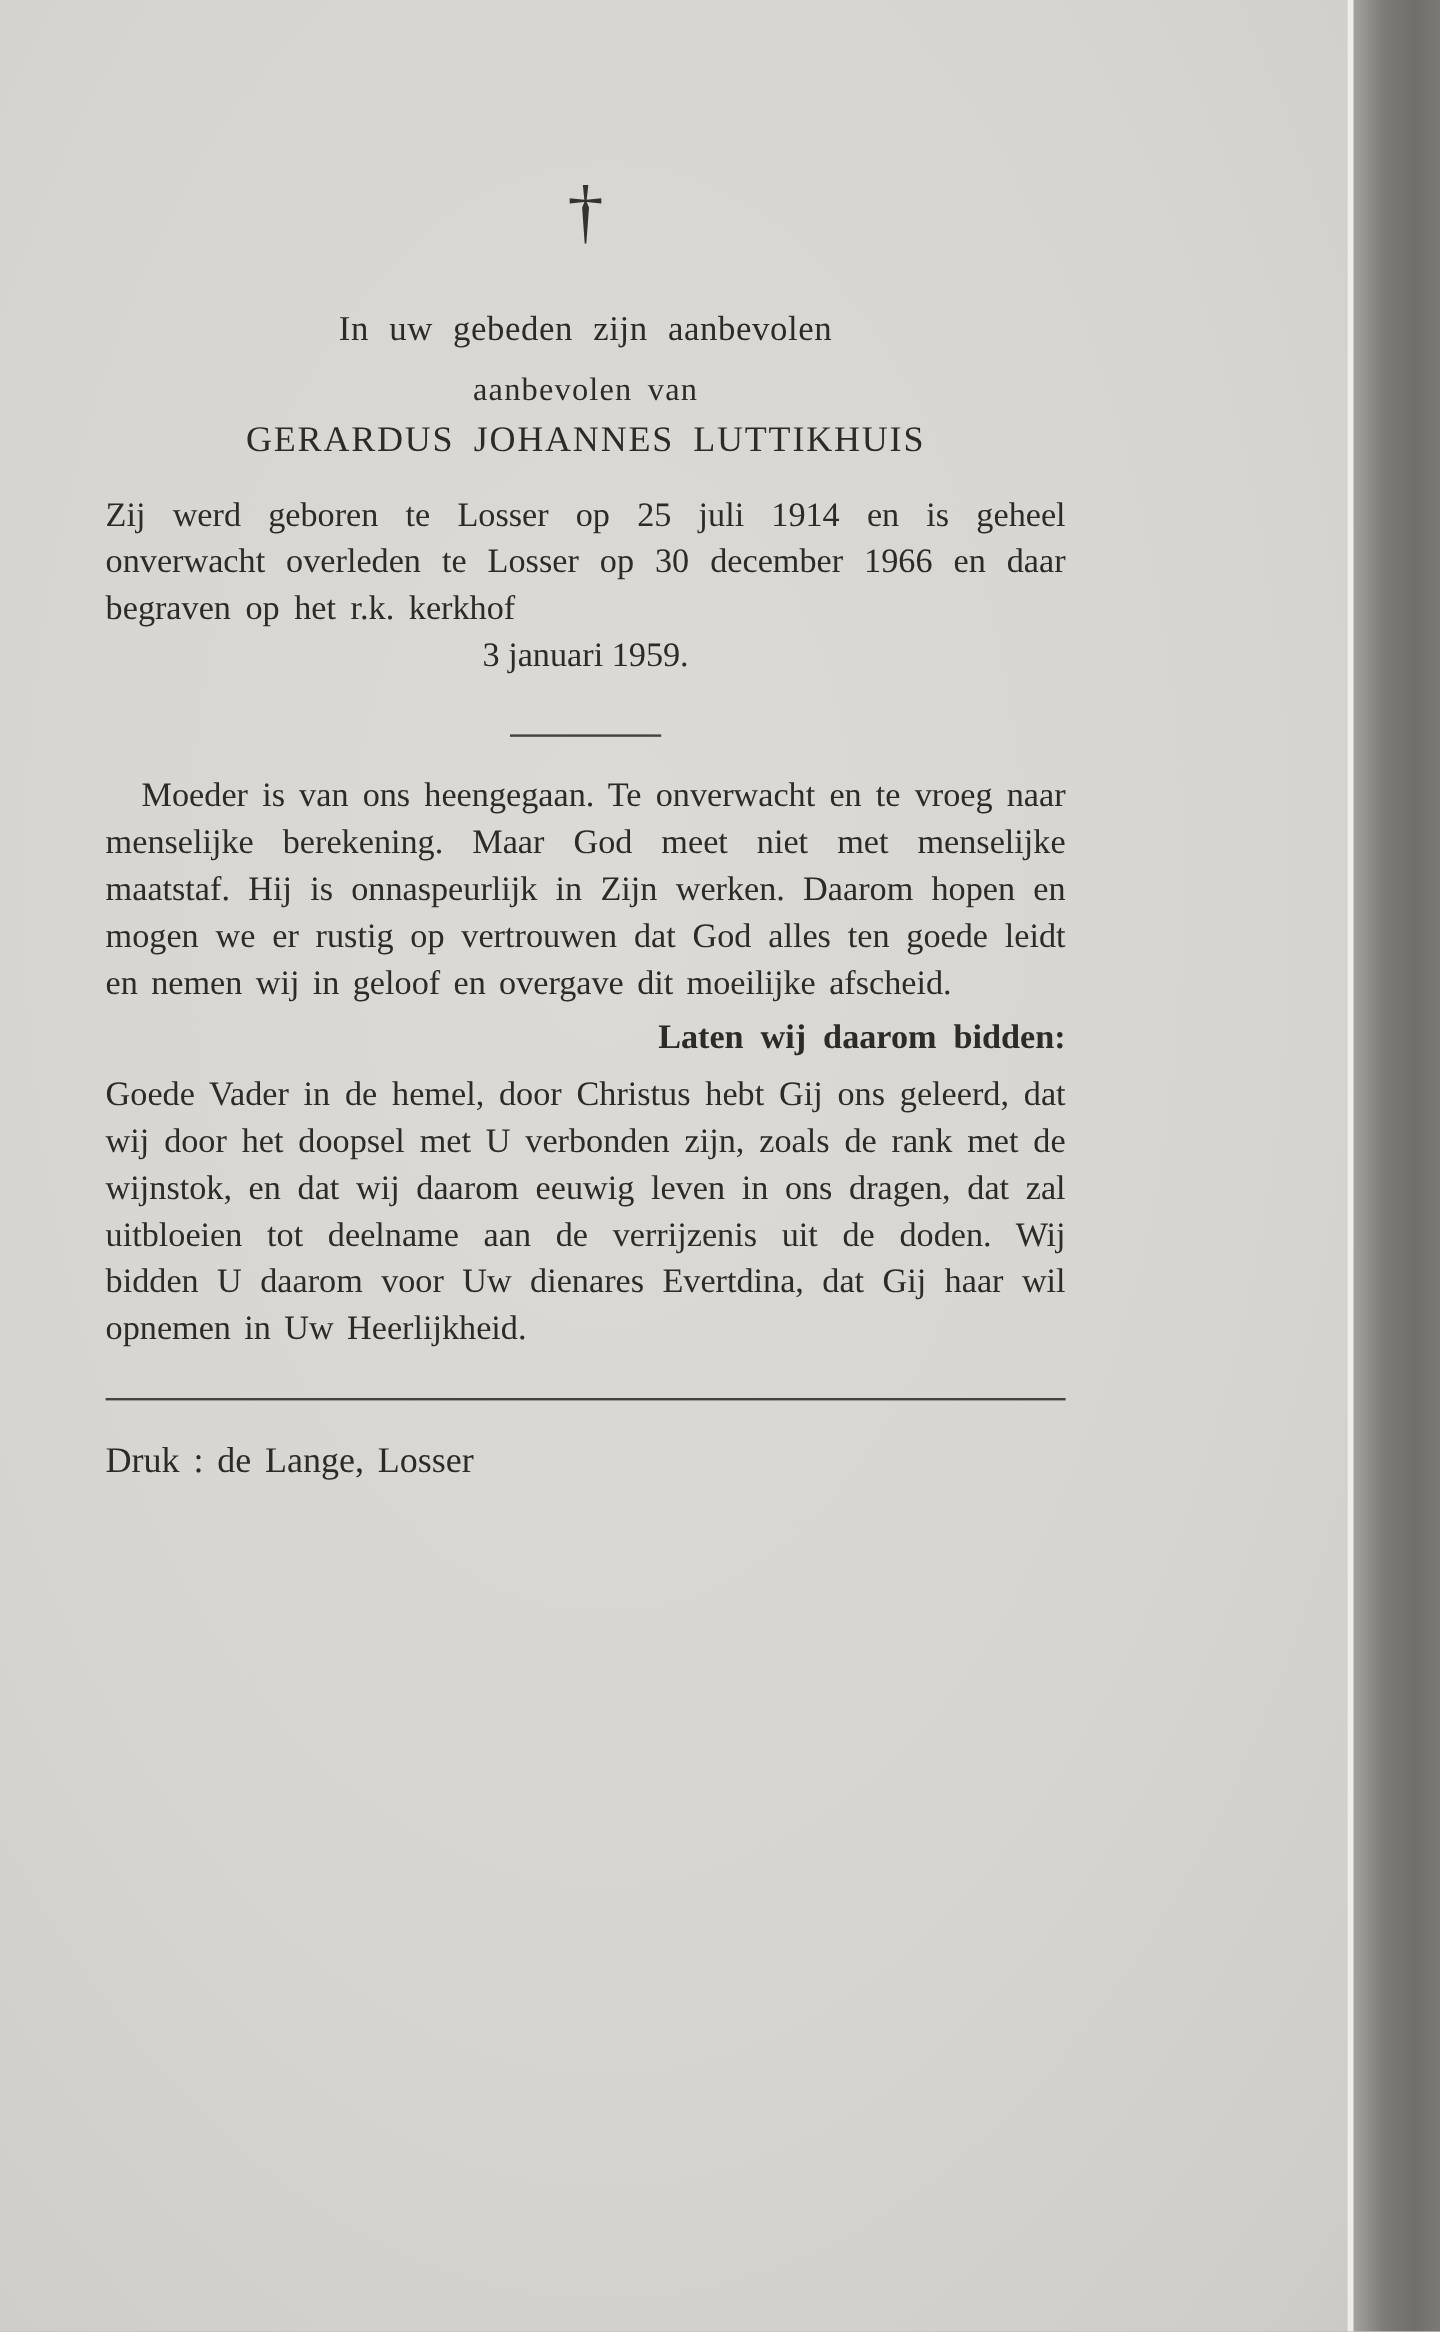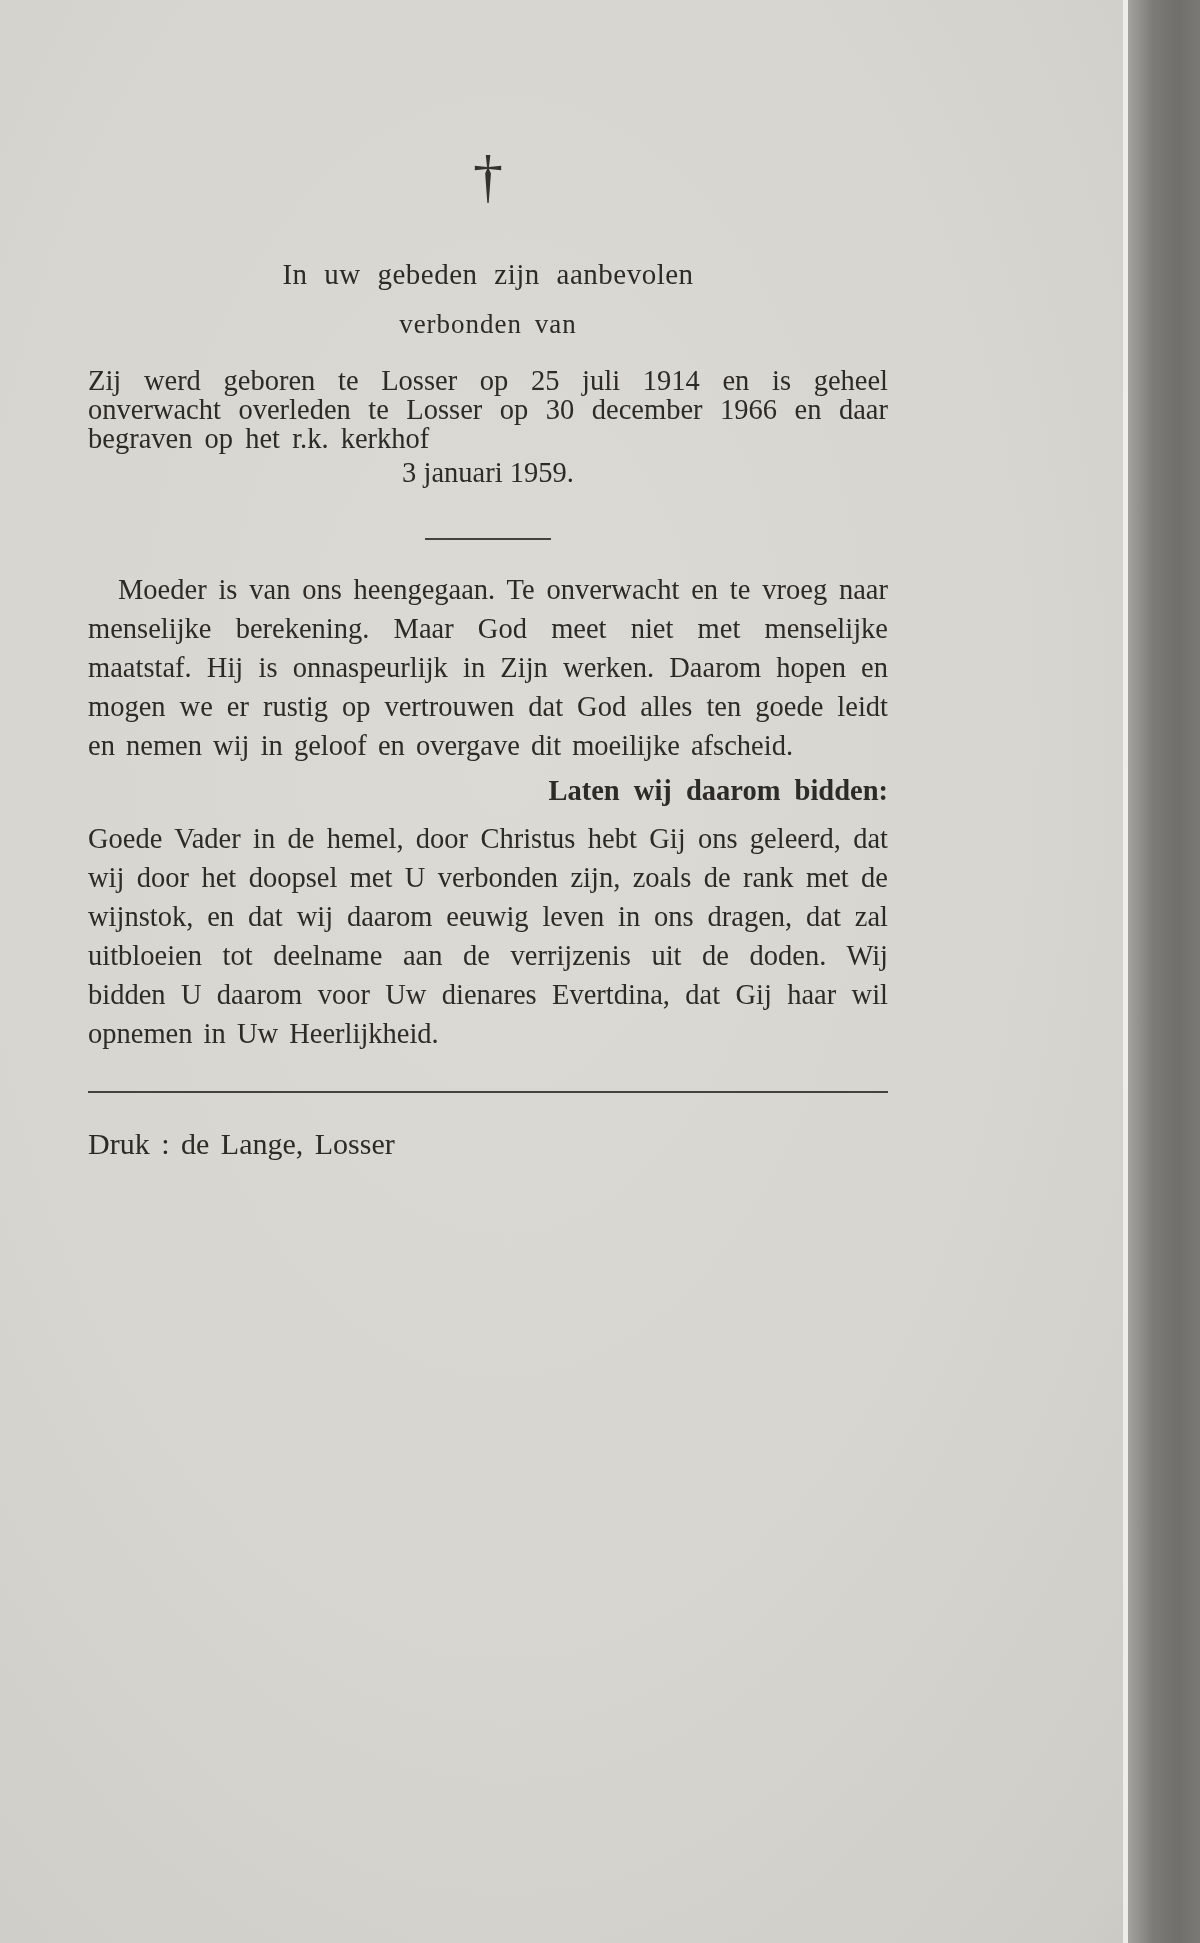--- a/index.html
+++ b/index.html
@@ -76,21 +76,21 @@
   .spouse {
     margin-top: 10px;
     text-align: center;
     font-size: 30px;
     letter-spacing: 1.5px;
     word-spacing: 7px;
   }
   .bio {
     margin: 26px 0 0 0;
     font-size: 28.5px;
-    line-height: 29px;
+    line-height: 39px;
     text-align: justify;
     word-spacing: 5px;
   }
   .bio-date {
     text-align: center;
     font-size: 28.5px;
     line-height: 39px;
   }
   .rule-short {
     display: block;
@@ -139,22 +139,23 @@
 
 <div class="page">
 
   <div class="content">
 
     <div class="cross">†</div>
 
     <div class="intro">In uw gebeden zijn aanbevolen</div>
 
 
-    <div class="relation">verbonden van</div>
+    <div class="relation">aanbevolen van</div>
 
+    <div class="spouse">GERARDUS JOHANNES LUTTIKHUIS</div>
 
     <p class="bio">Zij werd geboren te Losser op 25 juli 1914 en is geheel onverwacht overleden te Losser op 30 december 1966 en daar begraven op het r.k. kerkhof</p>
 
     <div class="bio-date">3 januari 1959.</div>
 
     <hr class="rule-short">
 
     <p class="memorial">Moeder is van ons heengegaan. Te onverwacht en te vroeg naar menselijke berekening. Maar God meet niet met menselijke maatstaf. Hij is onnaspeurlijk in Zijn werken. Daarom hopen en mogen we er rustig op vertrouwen dat God alles ten goede leidt en nemen wij in geloof en overgave dit moeilijke afscheid.</p>
 
     <div class="prayer-heading">Laten wij daarom bidden:</div>

